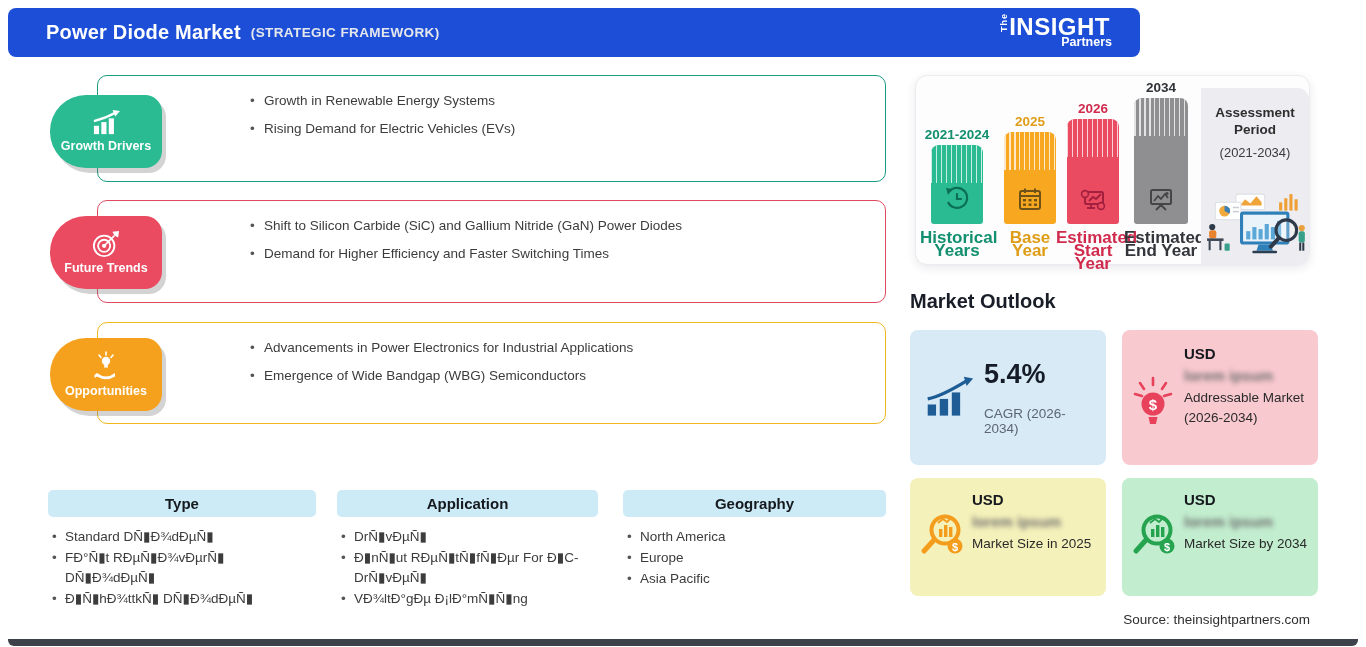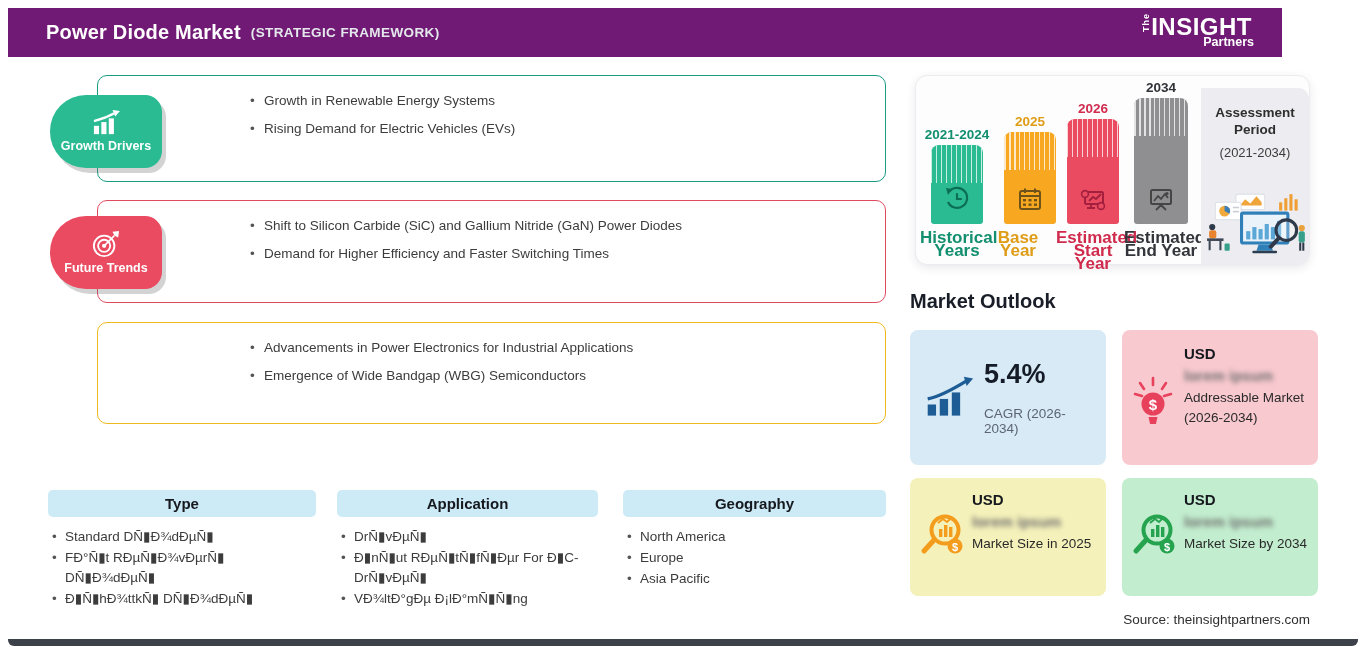--- a/index.html
+++ b/index.html
@@ -4,22 +4,22 @@
 <style>
   * { margin:0; padding:0; box-sizing:border-box; }
   html,body { background:#ffffff; }
   .page {
     position:relative; width:1366px; height:647px; overflow:hidden;
     background:#ffffff; font-family:"Liberation Sans", sans-serif;
   }
 
   
   .header {
-    position:absolute; left:8px; top:8px; width:1274px; height:49px;
-    background:#701a75; border-radius:0; display:flex; align-items:center;
+    position:absolute; left:8px; top:8px; width:1132px; height:49px;
+    background:#1d4ed8; border-radius:8px; display:flex; align-items:center;
     padding:0 30px 0 38px;
   }
   .header-title { color:#ffffff; font-size:20px; font-weight:bold; letter-spacing:.2px; }
   .header-subtitle { color:#e4e7eb; font-size:13.5px; font-weight:bold; margin-left:10px; letter-spacing:.4px; }
   .logo { margin-left:auto; display:flex; flex-direction:column; align-items:flex-end; color:#fff; }
   .logo-top { display:flex; align-items:center; }
   .logo-the { font-size:9px; font-weight:bold; transform:rotate(-90deg); letter-spacing:1px; width:10px; }
   .logo-insight { font-size:24px; font-weight:800; letter-spacing:0.5px; position:relative; line-height:22px;}
   .logo-partners { font-size:12.5px; font-weight:bold; margin-top:-3px; margin-right:-2px; }
 
@@ -99,21 +99,21 @@
   .tbar-3 { left:218px; width:54px; height:126px; background:#8f8f91; }
   .tbar-icon { position:absolute; left:50%; transform:translateX(-50%); bottom:12px; }
   .tbar-year { position:absolute; width:90px; text-align:center; font-size:13.5px; font-weight:bold; }
   .year-0 { left:-4px;  top:51px; color:#128f6e; }
   .year-1 { left:69px;  top:38px; color:#df9c16; }
   .year-2 { left:132px; top:25px; color:#d02b4d; }
   .year-3 { left:200px; top:4px;  color:#2f3237; }
   .tbar-label { position:absolute; top:155px; width:74px; text-align:center;
     font-size:17px; font-weight:bold; line-height:13px; }
   .lbl-0 { left:4px;   color:#128f6e; }
-  .lbl-1 { left:65px;  color:#df9c16; }
+  .lbl-1 { left:77px;  color:#df9c16; }
   .lbl-2 { left:140px; color:#d02b4d; }
   .lbl-3 { left:208px; color:#33353a; }
 
   
   .outlook-title { position:absolute; left:910px; top:290px; font-size:20px; font-weight:bold; color:#181d27; }
   .ocard { position:absolute; border-radius:8px; }
   .card-blue  { left:910px;  top:330px; width:196px; height:135px; background:#d8eaf6;
     display:flex; align-items:center; padding:0 10px 0 14px; gap:10px; }
   .card-pink  { left:1122px; top:330px; width:196px; height:135px; background:#f8c9cf; padding:15px 10px 0 62px; }
   .card-yellow{ left:910px;  top:478px; width:196px; height:118px; background:#f5f1ba; padding:13px 10px 0 62px; }
@@ -186,20 +186,34 @@
       <span class="badge-label">Future Trends</span>
     </div>
   </div>
 
   <div class="frame-row row-2">
     <div class="frame-box">
       <ul>
         <li>Advancements in Power Electronics for Industrial Applications</li>
         <li>Emergence of Wide Bandgap (WBG) Semiconductors</li>
       </ul>
+    </div>
+    <div class="frame-badge">
+      <svg width="30" height="30" viewBox="0 0 30 30">
+        <g stroke="#fff" stroke-width="1.6" stroke-linecap="round">
+          <line x1="15" y1="1" x2="15" y2="4"></line>
+          <line x1="8" y1="4" x2="10" y2="6.5"></line>
+          <line x1="22" y1="4" x2="20" y2="6.5"></line>
+        </g>
+        <circle cx="15" cy="10" r="4.2" fill="#fff"></circle>
+        <rect x="13.2" y="14" width="3.6" height="2.6" fill="#fff"></rect>
+        <path d="M6 22 q9 7 18 0 l0 3.4 q-9 5.6 -18 0 z" fill="#fff"></path>
+        <path d="M6 22 l-2.5 2 v3 l2.5 -1.6 z" fill="#fff"></path>
+      </svg>
+      <span class="badge-label">Opportunities</span>
     </div>
   </div>
 
 
   <div class="seg-col seg-col-0">
     <div class="seg-chip">Type</div>
     <ul class="seg-list">
       <li>Standard DÑ▮Ð¾dÐµÑ▮</li>
       <li>FÐ°Ñ▮t RÐµÑ▮Ð¾vÐµrÑ▮ DÑ▮Ð¾dÐµÑ▮</li>
       <li>Ð▮Ñ▮hÐ¾ttkÑ▮ DÑ▮Ð¾dÐµÑ▮</li>

